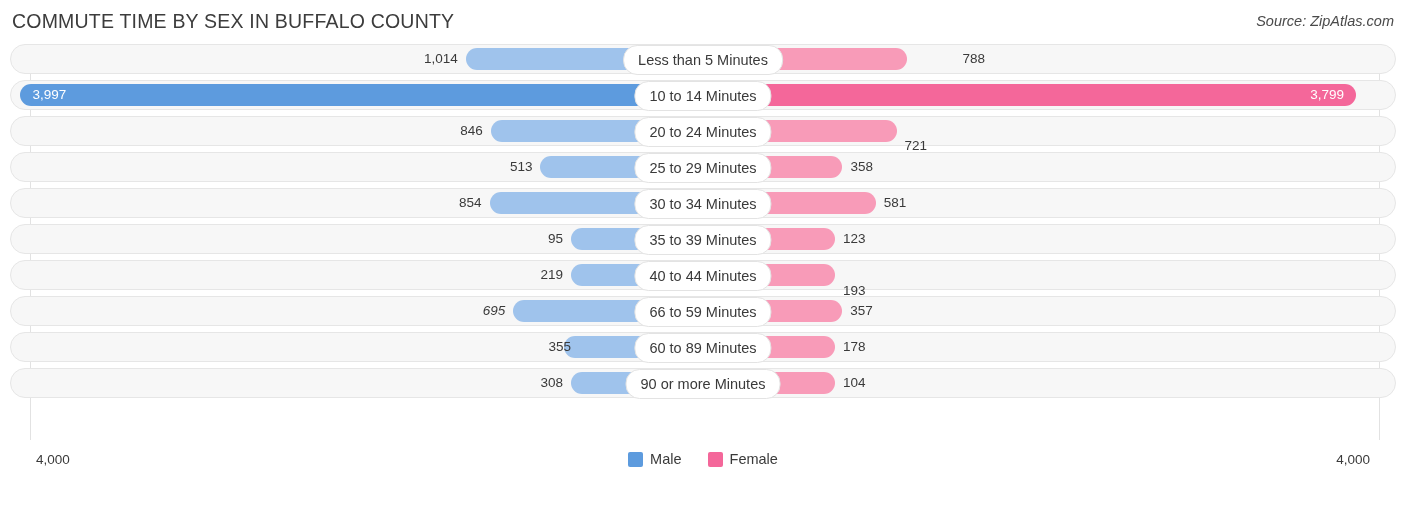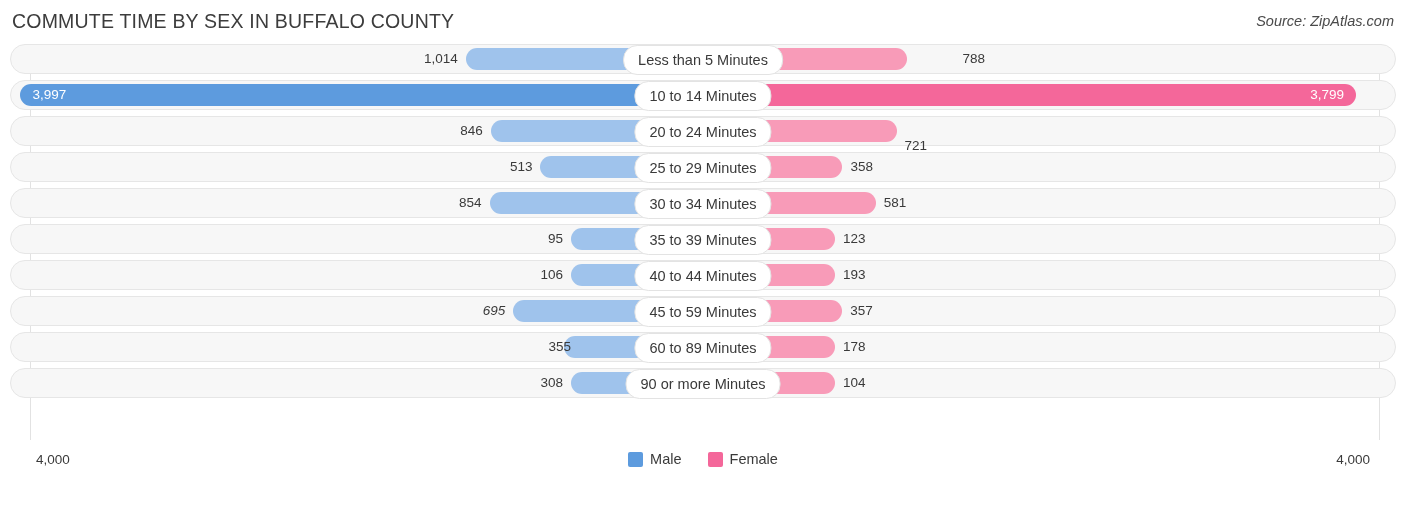--- a/index.html
+++ b/index.html
@@ -234,32 +234,32 @@
         <div class="track"></div>
         <div class="bar male" style="width: 132px; background: rgb(159, 195, 236);"></div>
         <div class="val male-out" style="right: 843px;">95</div>
         <div class="bar female" style="width: 132px; background: rgb(248, 155, 184);"></div>
         <div class="val female-out" style="left: 843px;">123</div>
         <div class="pill">35 to 39 Minutes</div>
       </div>
       <div class="row">
         <div class="track"></div>
         <div class="bar male" style="width: 132px; background: rgb(159, 195, 236);"></div>
-        <div class="val male-out" style="right: 843px;">106</div>
-        <div class="bar female" style="width: 132px; background: rgb(248, 155, 184);"></div>
-        <div class="val female-out" style="left: 843px;">193</div>
+        <div class="val male-out" style="right: 843px;">219</div>
+        <div class="bar female" style="width: 132px; background: rgb(248, 155, 184);"></div>
+        <div class="val female-out" style="left: 843px; margin-top: 16px;">193</div>
         <div class="pill">40 to 44 Minutes</div>
       </div>
       <div class="row">
         <div class="track"></div>
         <div class="bar male" style="width: 189.729px; background: rgb(159, 195, 236);"></div>
         <div class="val male-out" style="right: 900.729px; font-style: italic;">695</div>
         <div class="bar female" style="width: 139.282px; background: rgb(248, 155, 184);"></div>
         <div class="val female-out" style="left: 850.282px;">357</div>
-        <div class="pill">45 to 59 Minutes</div>
+        <div class="pill">66 to 59 Minutes</div>
       </div>
       <div class="row">
         <div class="track"></div>
         <div class="bar male" style="width: 138.984px; background: rgb(159, 195, 236);"></div>
         <div class="val male-out" style="right: 835px;">355</div>
         <div class="bar female" style="width: 132px; background: rgb(248, 155, 184);"></div>
         <div class="val female-out" style="left: 843px;">178</div>
         <div class="pill">60 to 89 Minutes</div>
       </div>
       <div class="row">

